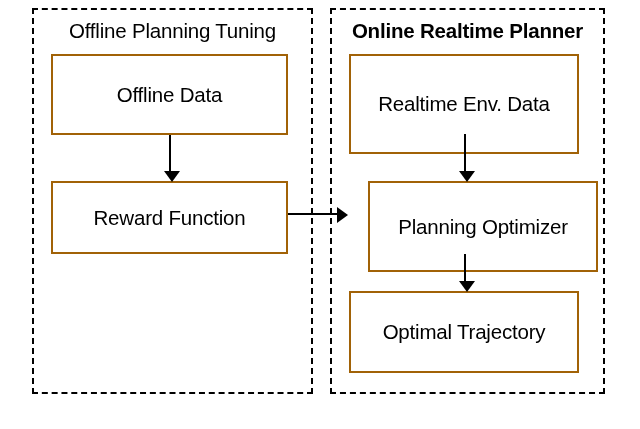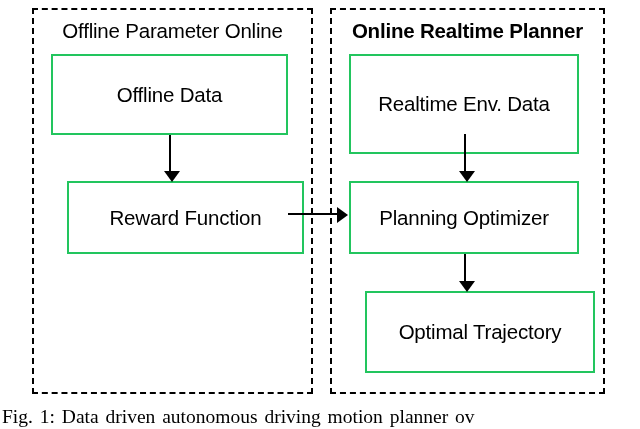--- a/index.html
+++ b/index.html
@@ -51,49 +51,49 @@
     line-height: 26px;
     letter-spacing: -0.2px;
     white-space: nowrap;
     color: #000000;
   }
   #panel-offline .panel-title { top: 8px; }
   #panel-online  .panel-title { top: 8px; font-weight: bold; }
 
   .node-box {
     position: absolute;
-    border: 2px solid #22c55e;
+    border: 2px solid #a16207;
     background: #ffffff;
     box-sizing: border-box;
     display: flex;
     align-items: center;
     justify-content: center;
     font-size: 20.5px;
     letter-spacing: -0.2px;
     white-space: nowrap;
     color: #000000;
   }
 
   
   #box-offline-data {
     left: 51px;  top: 54px;  width: 237px; height: 81px;
   }
   #box-reward-function {
-    left: 51px;  top: 181px; width: 237px; height: 73px; margin-left: 16px;
+    left: 51px;  top: 181px; width: 237px; height: 73px;
   }
 
   
   #box-realtime-env-data {
     left: 349px; top: 54px;  width: 230px; height: 100px;
   }
   #box-planning-optimizer {
-    left: 349px; top: 181px; width: 230px; height: 73px;
+    left: 368px; top: 181px; width: 230px; height: 91px;
   }
   #box-optimal-trajectory {
-    left: 349px; top: 291px; width: 230px; height: 82px; margin-left: 16px;
+    left: 349px; top: 291px; width: 230px; height: 82px;
   }
 
   
   .arrow-v {
     position: absolute;
     width: 0;
     border-left: 2px solid #000000;
   }
   .arrow-v::after {
     content: "";
@@ -150,21 +150,21 @@
     text-indent: 2px;
     word-spacing: 2px;
   }
 </style>
 </head>
 <body>
 
 <div id="figure">
 
   <div class="panel" id="panel-offline">
-    <div class="panel-title">Offline Parameter Online</div>
+    <div class="panel-title">Offline Planning Tuning</div>
   </div>
 
   <div class="node-box" id="box-offline-data">Offline Data</div>
 
   <div class="node-box" id="box-reward-function">Reward Function</div>
 
   <div class="arrow-v" id="arrow-offline-to-reward"></div>
 
   <div class="panel" id="panel-online">
     <div class="panel-title">Online Realtime Planner</div>
@@ -175,15 +175,14 @@
   <div class="node-box" id="box-planning-optimizer">Planning Optimizer</div>
 
   <div class="node-box" id="box-optimal-trajectory">Optimal Trajectory</div>
 
   <div class="arrow-v" id="arrow-env-to-planner"></div>
 
   <div class="arrow-v" id="arrow-planner-to-trajectory"></div>
 
   <div class="arrow-h" id="arrow-reward-to-planner"></div>
 
-  <div id="caption">Fig. 1: Data driven autonomous driving motion planner ov</div>
 
 </div>
 
 </body></html>

